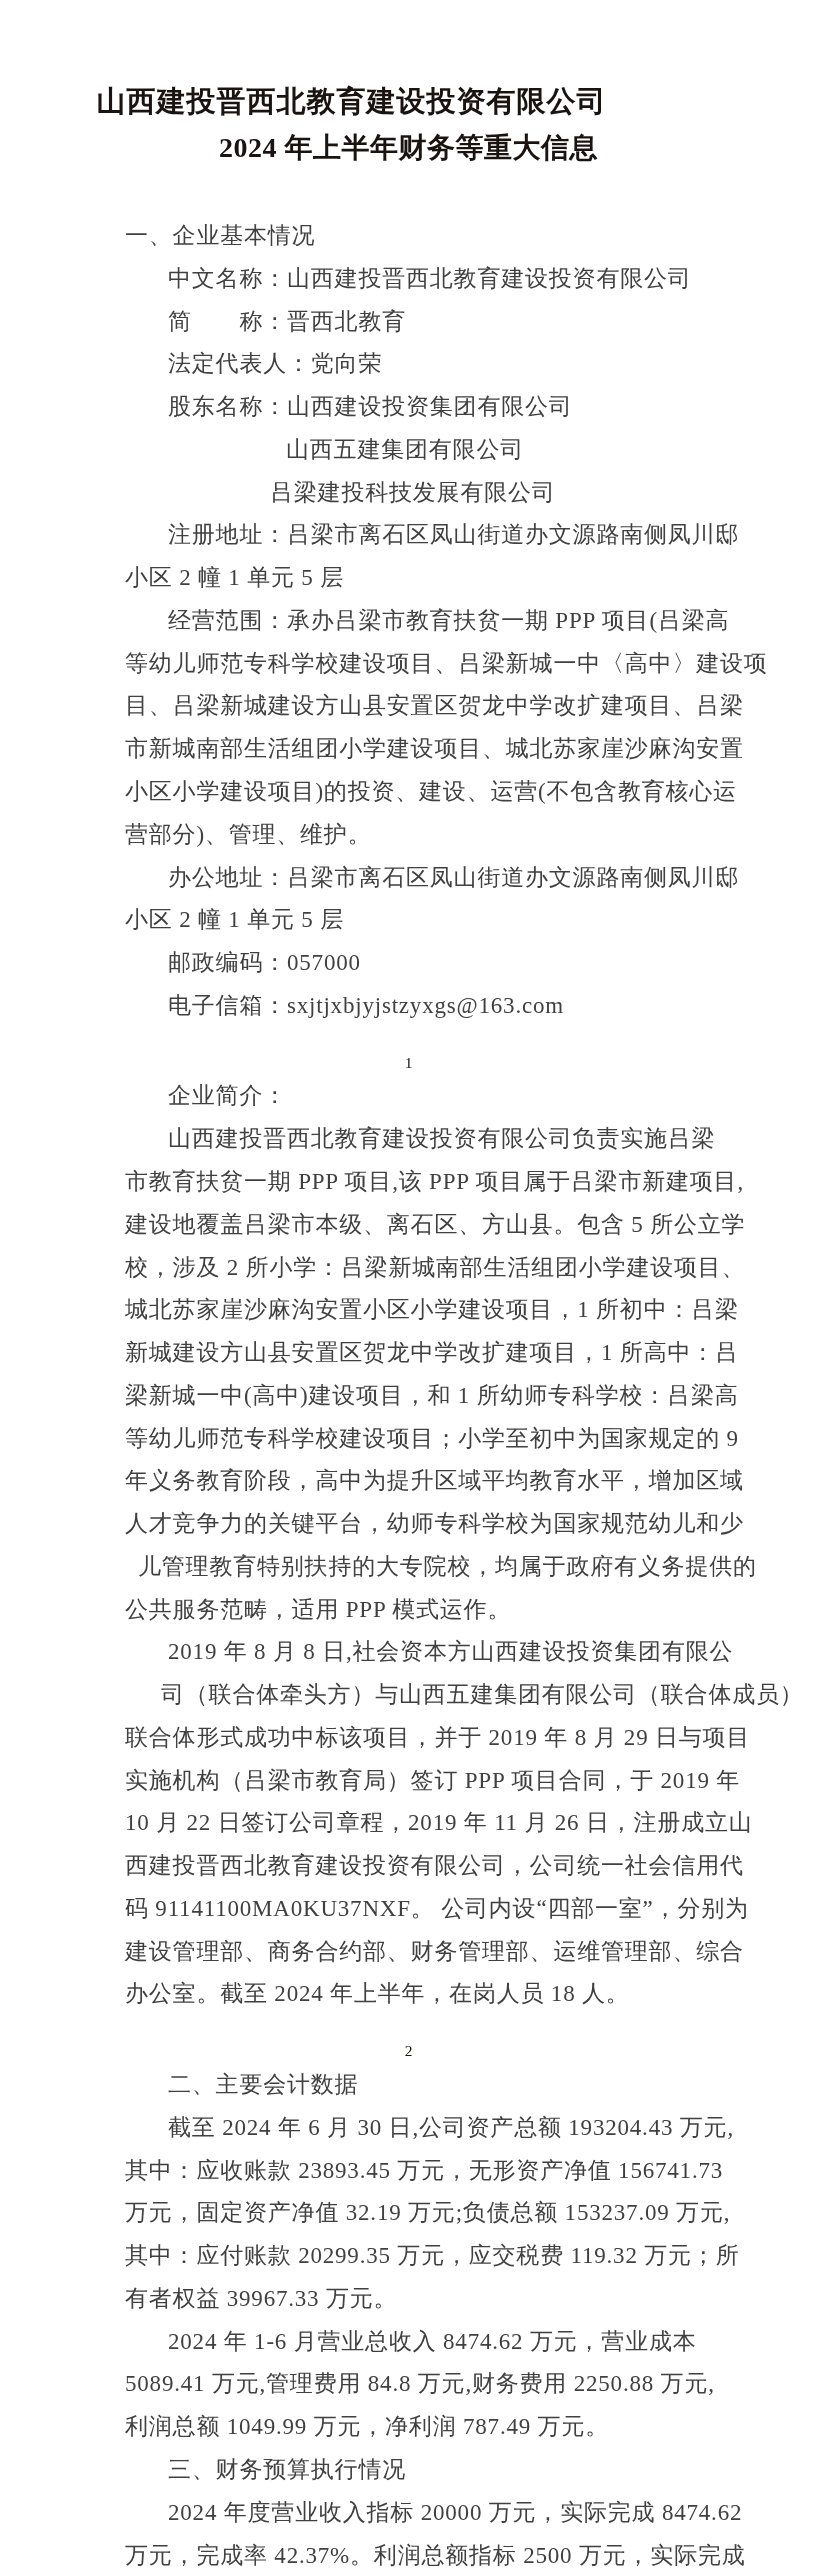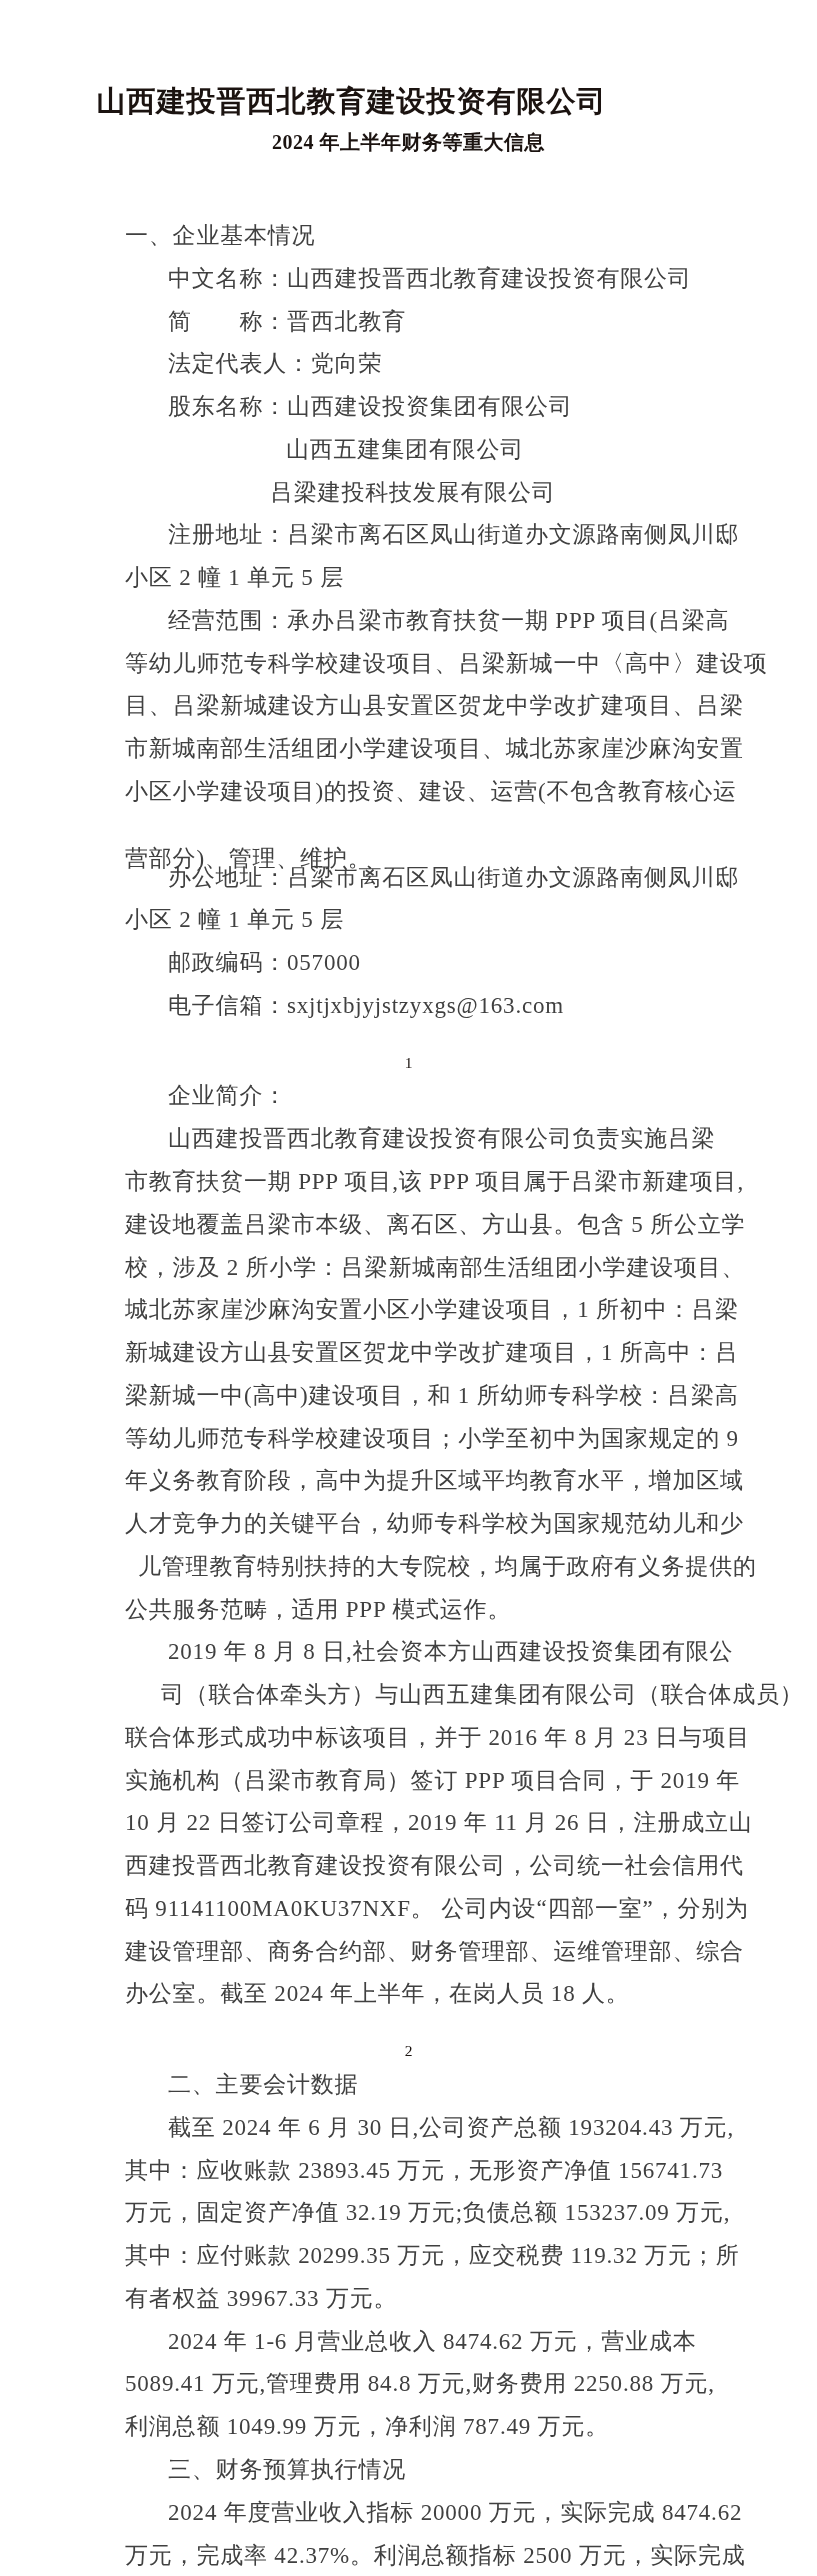--- a/index.html
+++ b/index.html
@@ -26,21 +26,21 @@
     letter-spacing: 1px;
     color: #1b1310;
     white-space: pre;
   }
   .doc-title-line2 {
     position: absolute;
     top: 129px;
     left: 0;
     width: 817px;
     text-align: center;
-    font-size: 20px;
+    font-size: 28px;
     font-weight: bold;
     letter-spacing: 0.5px;
     color: #1b1310;
     white-space: pre;
   }
   .text-line {
     position: absolute;
     font-size: 23px;
     line-height: 25px;
     letter-spacing: 0.8px;
@@ -71,42 +71,42 @@
       <div class="text-line" style="top: 394px; left: 168px;">股东名称：山西建设投资集团有限公司</div>
       <div class="text-line" style="top: 437px; left: 286px;">山西五建集团有限公司</div>
       <div class="text-line" style="top: 480px; left: 270px;">吕梁建投科技发展有限公司</div>
       <div class="text-line" style="top: 522px; left: 168px;">注册地址：吕梁市离石区凤山街道办文源路南侧凤川邸</div>
       <div class="text-line" style="top: 565px; left: 125px;">小区 2 幢 1 单元 5 层</div>
       <div class="text-line" style="top: 608px; left: 168px;">经营范围：承办吕梁市教育扶贫一期 PPP 项目(吕梁高</div>
       <div class="text-line" style="top: 651px; left: 125px;">等幼儿师范专科学校建设项目、吕梁新城一中〈高中〉建设项</div>
       <div class="text-line" style="top: 693px; left: 125px;">目、吕梁新城建设方山县安置区贺龙中学改扩建项目、吕梁</div>
       <div class="text-line" style="top: 736px; left: 125px;">市新城南部生活组团小学建设项目、城北苏家崖沙麻沟安置</div>
       <div class="text-line" style="top: 779px; left: 125px;">小区小学建设项目)的投资、建设、运营(不包含教育核心运</div>
-      <div class="text-line" style="top: 822px; left: 125px; margin-top: 24px;">营部分)、管理、维护。</div>
+      <div class="text-line" style="top: 822px; left: 125px;">营部分)、管理、维护。</div>
       <div class="text-line" style="top: 865px; left: 168px;">办公地址：吕梁市离石区凤山街道办文源路南侧凤川邸</div>
       <div class="text-line" style="top: 907px; left: 125px;">小区 2 幢 1 单元 5 层</div>
       <div class="text-line" style="top: 950px; left: 168px;">邮政编码：057000</div>
       <div class="text-line" style="top: 993px; left: 168px;">电子信箱：sxjtjxbjyjstzyxgs@163.com</div>
       <div class="page-number" style="top: 1054px;">1</div>
       <div class="text-line" style="top: 1083px; left: 168px;">企业简介：</div>
       <div class="text-line" style="top: 1126px; left: 168px;">山西建投晋西北教育建设投资有限公司负责实施吕梁</div>
       <div class="text-line" style="top: 1169px; left: 125px;">市教育扶贫一期 PPP 项目,该 PPP 项目属于吕梁市新建项目,</div>
       <div class="text-line" style="top: 1212px; left: 125px;">建设地覆盖吕梁市本级、离石区、方山县。包含 5 所公立学</div>
       <div class="text-line" style="top: 1255px; left: 125px;">校，涉及 2 所小学：吕梁新城南部生活组团小学建设项目、</div>
       <div class="text-line" style="top: 1297px; left: 125px;">城北苏家崖沙麻沟安置小区小学建设项目，1 所初中：吕梁</div>
       <div class="text-line" style="top: 1340px; left: 125px;">新城建设方山县安置区贺龙中学改扩建项目，1 所高中：吕</div>
       <div class="text-line" style="top: 1383px; left: 125px;">梁新城一中(高中)建设项目，和 1 所幼师专科学校：吕梁高</div>
       <div class="text-line" style="top: 1426px; left: 125px;">等幼儿师范专科学校建设项目；小学至初中为国家规定的 9</div>
       <div class="text-line" style="top: 1468px; left: 125px;">年义务教育阶段，高中为提升区域平均教育水平，增加区域</div>
       <div class="text-line" style="top: 1511px; left: 125px;">人才竞争力的关键平台，幼师专科学校为国家规范幼儿和少</div>
       <div class="text-line" style="top: 1554px; left: 138px;">儿管理教育特别扶持的大专院校，均属于政府有义务提供的</div>
       <div class="text-line" style="top: 1597px; left: 125px;">公共服务范畴，适用 PPP 模式运作。</div>
       <div class="text-line" style="top: 1639px; left: 168px;">2019 年 8 月 8 日,社会资本方山西建设投资集团有限公</div>
       <div class="text-line" style="top: 1682px; left: 125px; margin-left: 36px;">司（联合体牵头方）与山西五建集团有限公司（联合体成员）</div>
-      <div class="text-line" style="top: 1725px; left: 125px;">联合体形式成功中标该项目，并于 2016 年 8 月 23 日与项目</div>
+      <div class="text-line" style="top: 1725px; left: 125px;">联合体形式成功中标该项目，并于 2019 年 8 月 29 日与项目</div>
       <div class="text-line" style="top: 1768px; left: 125px;">实施机构（吕梁市教育局）签订 PPP 项目合同，于 2019 年</div>
       <div class="text-line" style="top: 1810px; left: 125px;">10 月 22 日签订公司章程，2019 年 11 月 26 日，注册成立山</div>
       <div class="text-line" style="top: 1853px; left: 125px;">西建投晋西北教育建设投资有限公司，公司统一社会信用代</div>
       <div class="text-line" style="top: 1896px; left: 125px;">码 91141100MA0KU37NXF。 公司内设“四部一室”，分别为</div>
       <div class="text-line" style="top: 1939px; left: 125px;">建设管理部、商务合约部、财务管理部、运维管理部、综合</div>
       <div class="text-line" style="top: 1981px; left: 125px;">办公室。截至 2024 年上半年，在岗人员 18 人。</div>
       <div class="page-number" style="top: 2042px;">2</div>
       <div class="text-line" style="top: 2072px; left: 168px;">二、主要会计数据</div>
       <div class="text-line" style="top: 2115px; left: 168px;">截至 2024 年 6 月 30 日,公司资产总额 193204.43 万元,</div>
       <div class="text-line" style="top: 2158px; left: 125px;">其中：应收账款 23893.45 万元，无形资产净值 156741.73</div>

